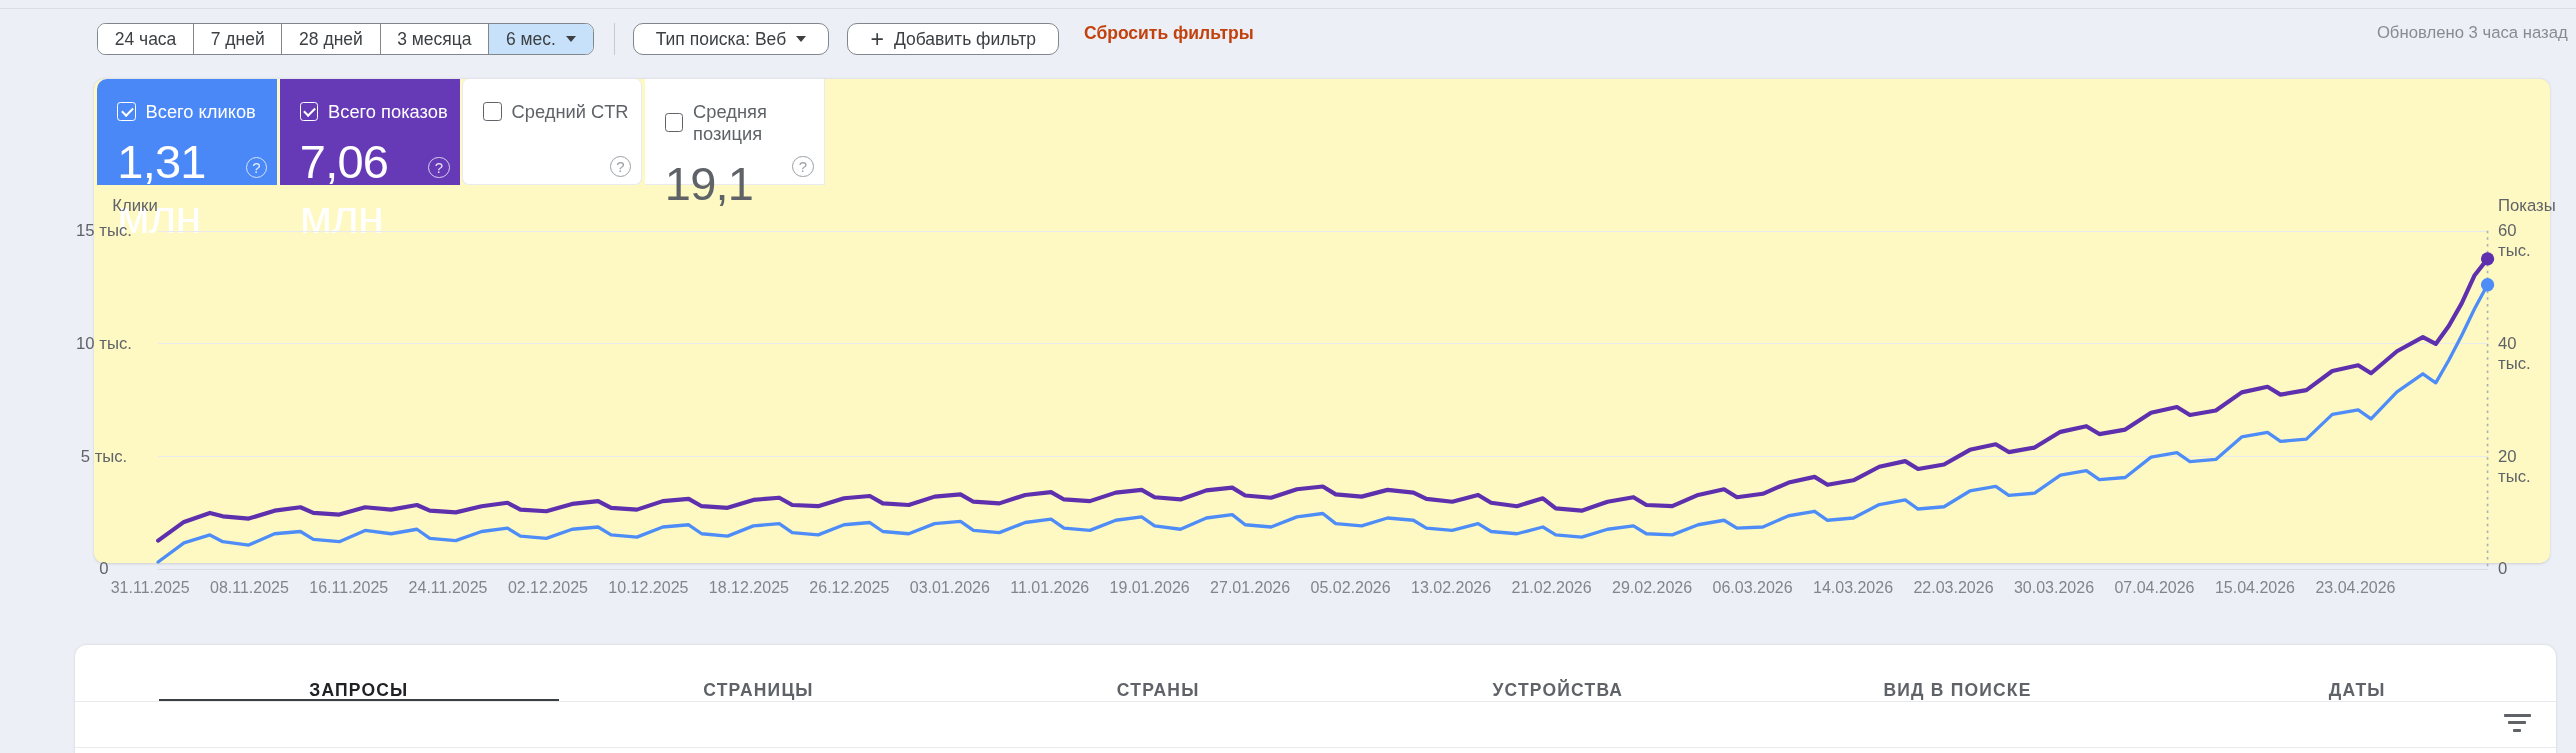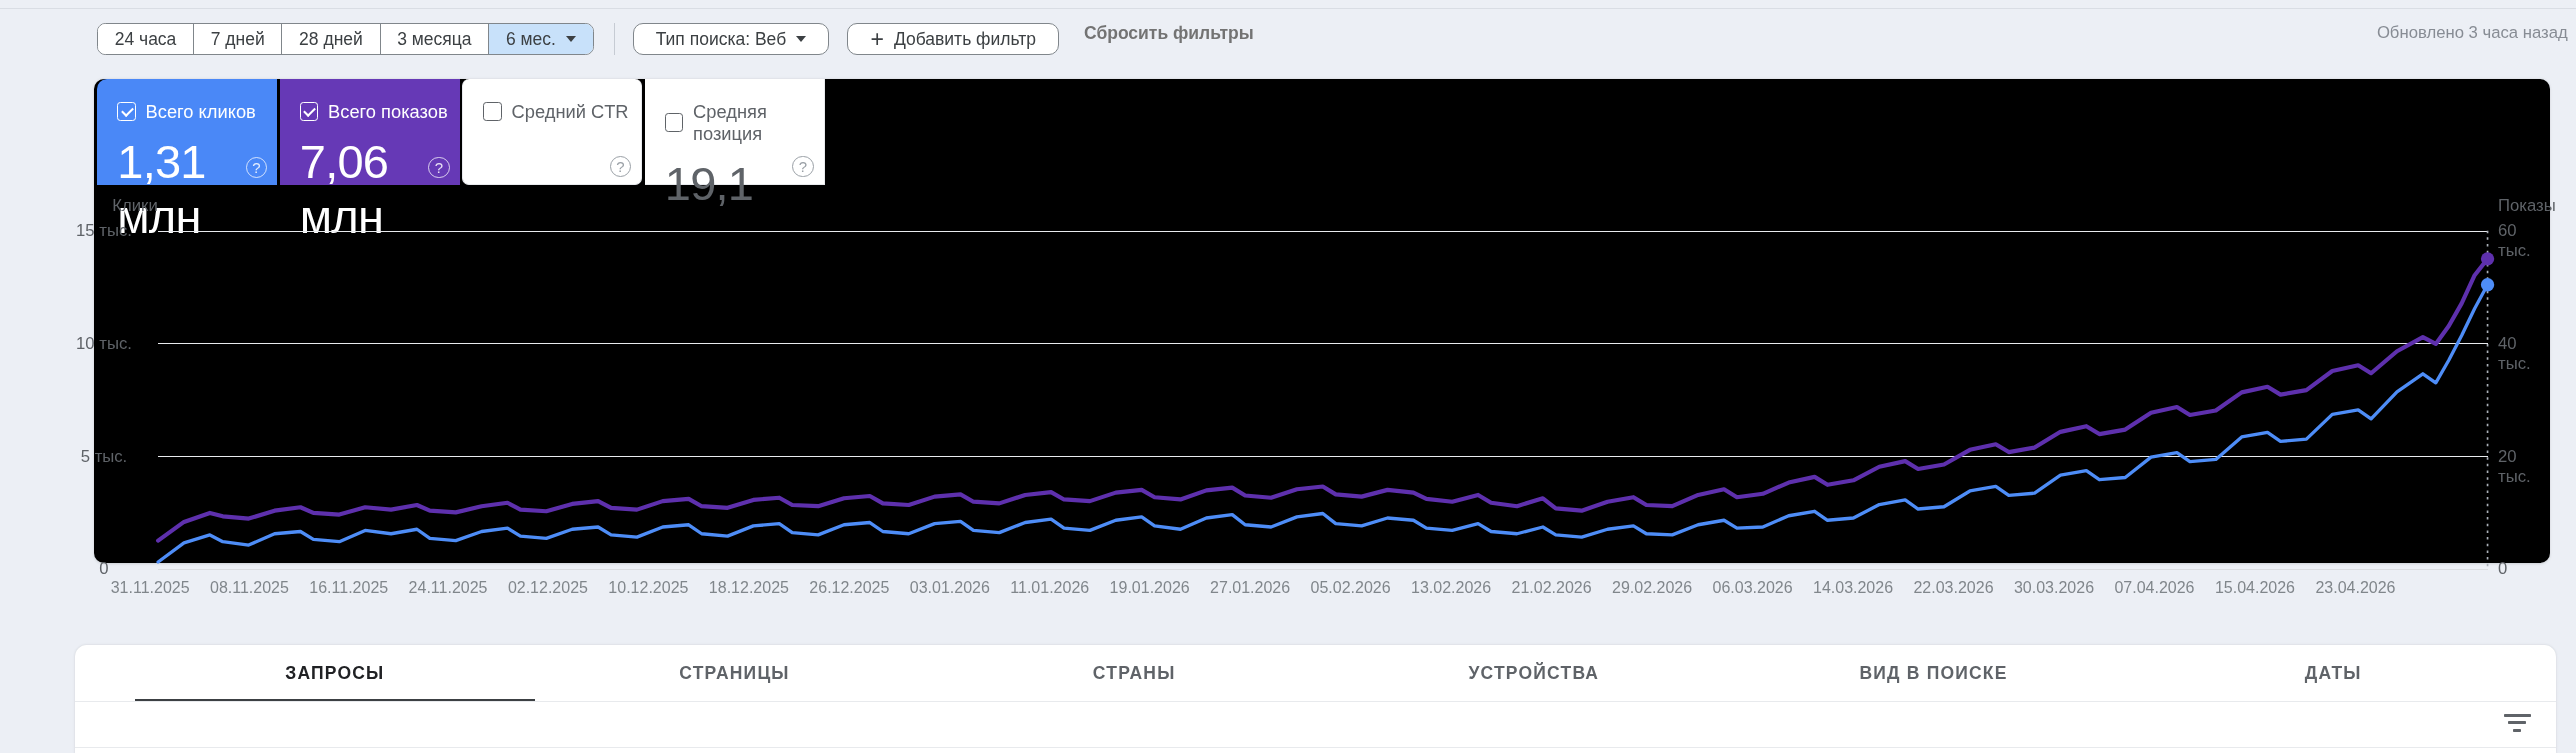--- a/index.html
+++ b/index.html
@@ -24,27 +24,27 @@
   .seg-btn:first-child { border-left:none; }
   .seg-btn.selected { background:#c8e1fa; }
   .caret { width:0; height:0; border-left:5.8px solid transparent; border-right:5.8px solid transparent; border-top:6.7px solid #3c4043; margin-left:10px; }
   .vrule { width:0.8px; height:32px; background:#c6cbd3; margin:0 18.3px 0 20px; }
   .pill {
     display:flex; align-items:center; height:32px; padding:0 22px;
     border:0.8px solid #80868b; border-radius:10px; background:#fff;
     font-size:17.5px; color:#3c4043; margin-right:18.3px; white-space:nowrap; cursor:pointer;
   }
   .plus-glyph { font-size:23px; line-height:23px; margin-right:10px; color:#3c4043; }
-  .link-btn { font-size:17.5px; color:#737373; font-weight:bold; cursor:pointer; white-space:nowrap; margin-left:6.7px; }
+  .link-btn { font-size:17.5px; color:#c2410c; font-weight:bold; cursor:pointer; white-space:nowrap; margin-left:6.7px; }
   .updated { margin-left:auto; font-size:16.7px; color:#878c94; white-space:nowrap; }
 
   
   .chart-panel {
     position:absolute; left:94px; top:79px; width:2456px; height:484px;
-    background:#000000; border-radius:10px;
+    background:#fef9c3; border-radius:10px;
     box-shadow:0 0.8px 2.5px rgba(60,64,67,.18);
   }
   .cards-row { position:absolute; left:3.3px; top:0; display:flex; gap:2.5px; }
   .card { width:180px; height:106px; position:relative; padding:21.6px 0 0 20px; cursor:pointer; }
   .card.blue   { background:#4a88f7; border-radius:10px 0 0 0; color:#fff; }
   .card.purple { background:#6639b6; color:#fff; }
   .card.white  { background:#fff; color:#5f6368; border-right:0.8px solid #e8eaed; border-bottom:0.8px solid #e8eaed; }
   .card.white.first { border-left:0.8px solid #e8eaed;border-radius:7px; }
   .card-top { display:flex; align-items:center; gap:10px; }
   .cbx { width:18.3px; height:18.3px; border-radius:3.3px; flex:0 0 auto; position:relative; }
@@ -76,21 +76,21 @@
   #chart-svg-wrap { position:absolute; left:0; top:0; width:2456px; height:554px; pointer-events:none; }
   .x-labels { position:absolute; left:16.7px; top:500px; width:2285px; display:flex; justify-content:space-between; }
   .x-labels span { font-size:16px; color:#80868b; white-space:nowrap; }
 
   
   .table-panel {
     position:absolute; left:75px; top:645px; width:2481px; height:108px;
     background:#fff; border-radius:11.7px 11.7px 0 0;
     box-shadow:0 0.8px 2.5px rgba(60,64,67,.18);
   }
-  .tabs-row { position:absolute; left:60px; top:0; width:2398px; height:56px; display:flex; }
+  .tabs-row { position:absolute; left:84px; top:0; width:2398px; height:56px; display:flex;align-items:flex-end; }
   .tab {
     flex:1 1 0; display:flex; align-items:center; justify-content:center;
     font-size:17.5px; letter-spacing:1.2px; color:#5f6368; cursor:pointer; position:relative;
     font-weight:bold;
   }
   .tab.active { color:#202124; }
   .tab.active::after { content:""; position:absolute; left:0; right:0; bottom:0; height:2.5px; background:#3c4043; }
   .tabs-divider { position:absolute; left:0; top:56px; width:2481px; height:0.8px; background:#e8eaed; }
   .toolbar-row { position:absolute; left:0; top:57px; width:2481px; height:46px; }
   .filter-list-icon { position:absolute; right:25px; top:11.7px; width:28px; height:21.6px; cursor:pointer; }

